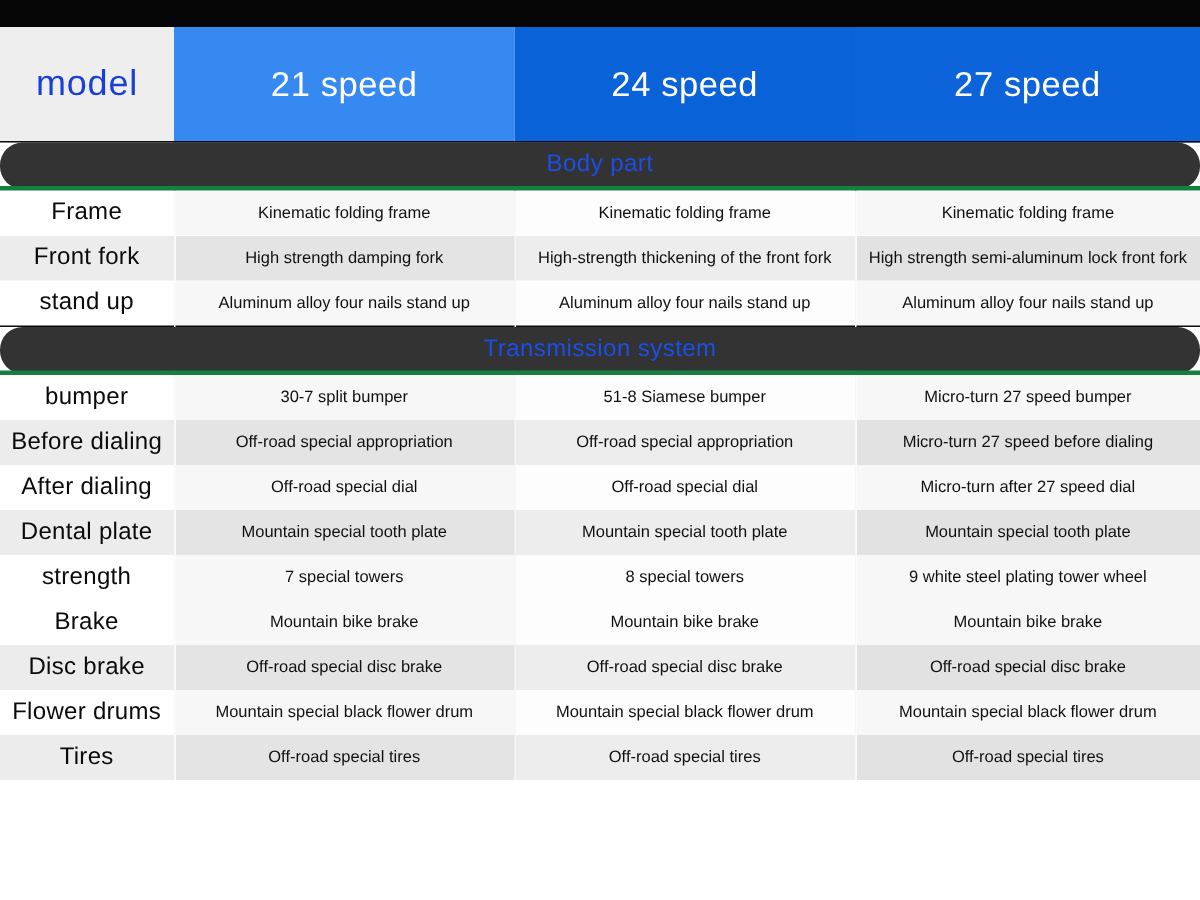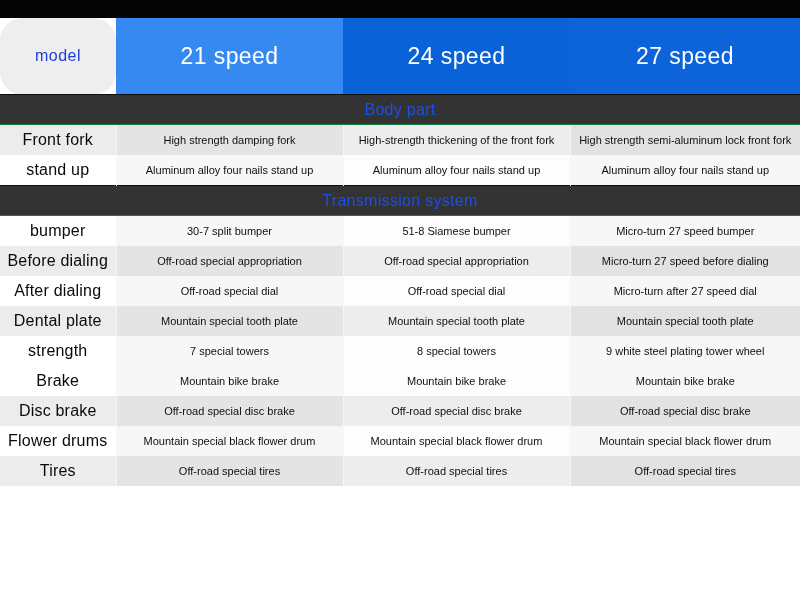--- a/index.html
+++ b/index.html
@@ -44,44 +44,44 @@
   
   tr.head-row td {
     padding: 0;
     height: 76px;
     vertical-align: middle;
     text-align: center;
   }
   td.model-cell {
     background: #eeeeee;
     color: #1a3fd8;
-    font-size: 16px;
+    font-size: 24px;
     letter-spacing: .5px;
-    border-radius: 23px;
   }
   td.speed-cell {
     color: #ffffff;
     font-size: 23px;
     letter-spacing: .4px;
   }
   td.speed-21 { background: #3789f2; margin-top: 20px; }
   td.speed-24 { background: #0a62d8; }
   td.speed-27 { background: #0c63da; }
 
   
   tr.section-row td {
     background: #333333;
     color: #1a4fe8;
     font-size: 16px;
     text-align: center;
     height: 29px;
     padding: 0;
     letter-spacing: .3px;
     border-top: 1px solid #0b0b0b;
-    border-bottom: 1px solid #15803d;
+    border-bottom: 3px solid #15803d;
+    border-radius: 15px;
   }
 
   
   tr.data-row td {
     height: 30px;
     padding: 0 4px;
     font-size: 11px;
     color: #101010;
     text-align: center;
     vertical-align: middle;
@@ -127,20 +127,26 @@
     <tbody id="table-body">
         <tr class="head-row">
           <td class="model-cell">model</td>
           <td class="speed-cell speed-21">21 speed</td>
           <td class="speed-cell speed-24">24 speed</td>
           <td class="speed-cell speed-27">27 speed</td>
         </tr>
         <tr class="section-row">
           <td colspan="4">Body part</td>
         </tr>
+        <tr class="data-row alt-a">
+          <td class="lbl">Frame</td>
+          <td class="v1">Kinematic folding frame</td>
+          <td class="v2">Kinematic folding frame</td>
+          <td class="v3">Kinematic folding frame</td>
+        </tr>
         <tr class="data-row alt-b">
           <td class="lbl">Front fork</td>
           <td class="v1">High strength damping fork</td>
           <td class="v2">High-strength thickening of the front fork</td>
           <td class="v3">High strength semi-aluminum lock front fork</td>
         </tr>
         <tr class="data-row alt-a">
           <td class="lbl">stand up</td>
           <td class="v1">Aluminum alloy four nails stand up</td>
           <td class="v2">Aluminum alloy four nails stand up</td>

